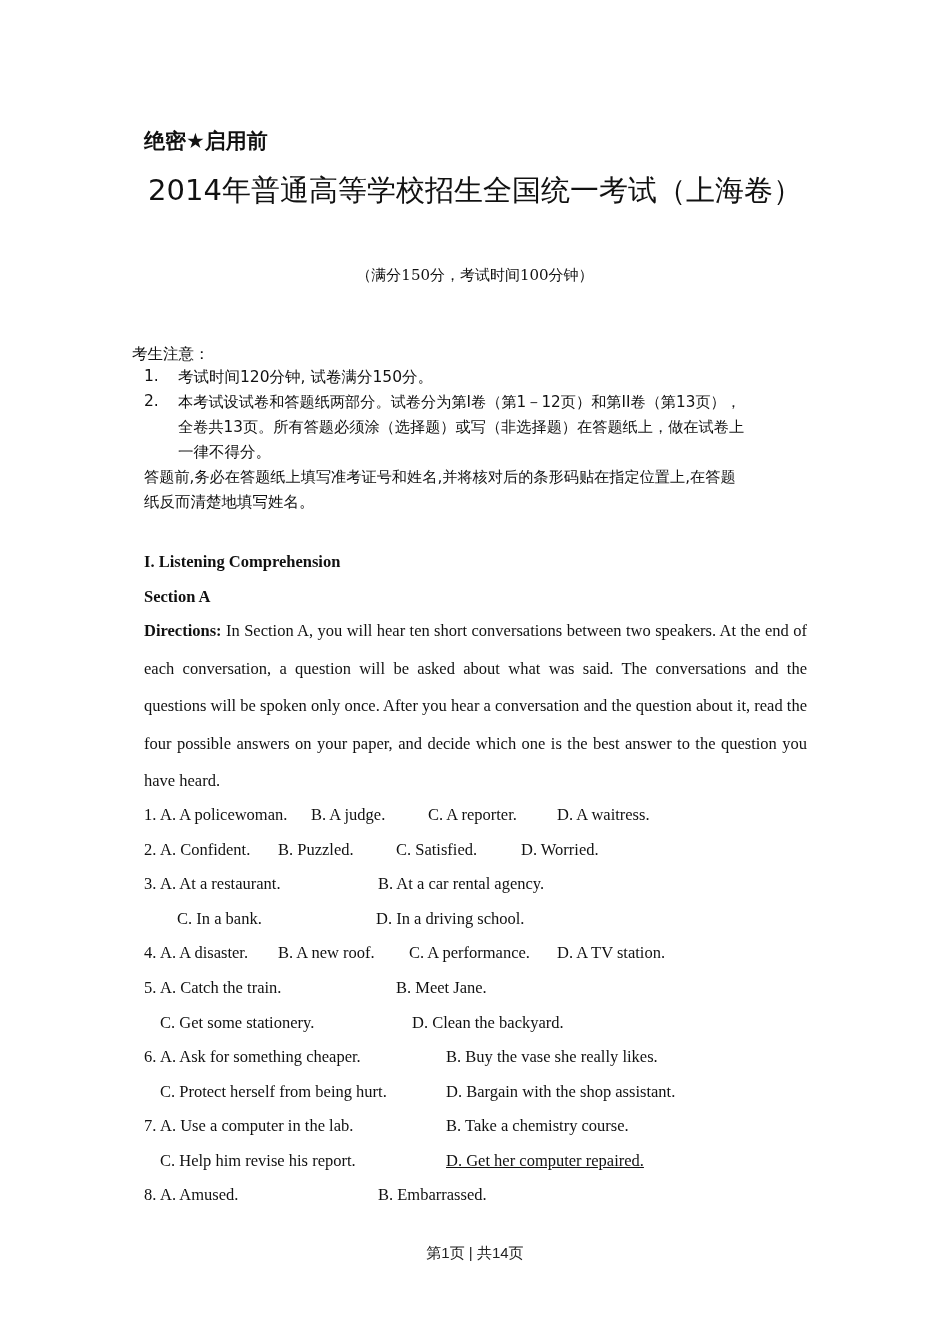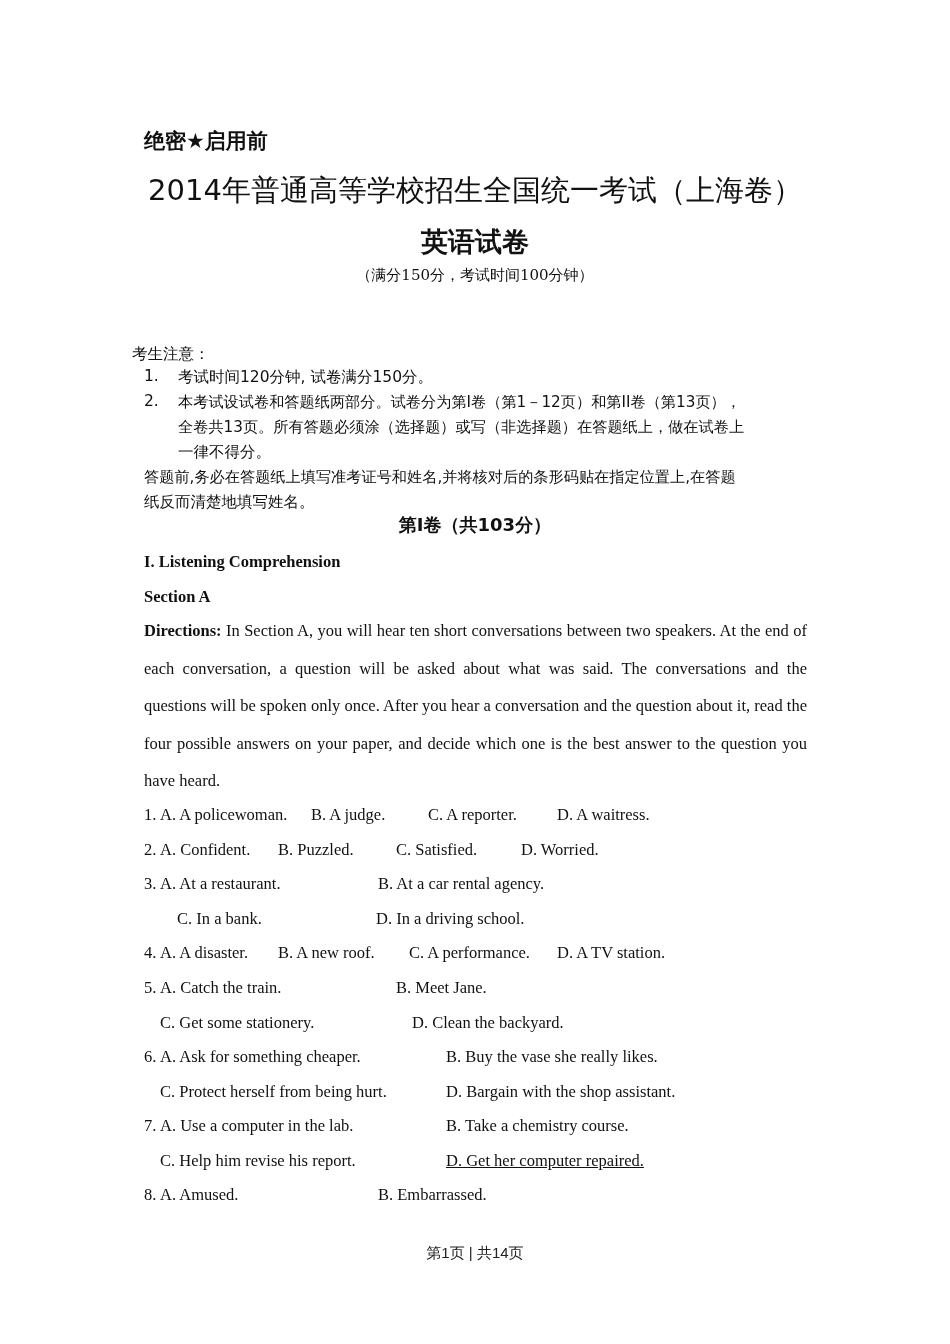--- a/index.html
+++ b/index.html
@@ -19,37 +19,35 @@
   .q { position: absolute; font-size: 16.5px; font-family: "Liberation Serif", serif; white-space: nowrap; }
   .footer { left: 0; width: 950px; top: 1244px; text-align: center; font-size: 15px; font-family: "Liberation Sans", "DejaVu Sans", sans-serif; color: #222; }
 </style>
 </head>
 <body>
 
 <div class="page">
 
   <div class="abs confidential">绝密★启用前</div>
   <div class="abs title">2014年普通高等学校招生全国统一考试（上海卷）</div>
-  <div class="abs subtitle">英语试卷</div>
   <div class="abs score-note">（满分150分，考试时间100分钟）</div>
 
   <div class="notice-line" style="left:132px; top:344px;">考生注意：</div>
 
   <div class="notice-line" style="left:144px; top:367px;">1.</div>
   <div class="notice-line" style="left:178px; top:367px;">考试时间120分钟, 试卷满分150分。</div>
 
   <div class="notice-line" style="left:144px; top:392px;">2.</div>
   <div class="notice-line" style="left:178px; top:392px; font-size:15.2px;">本考试设试卷和答题纸两部分。试卷分为第I卷（第1－12页）和第II卷（第13页），</div>
   <div class="notice-line" style="left:178px; top:417px; font-size:15.2px;">全卷共13页。所有答题必须涂（选择题）或写（非选择题）在答题纸上，做在试卷上</div>
   <div class="notice-line" style="left:178px; top:442px;">一律不得分。</div>
 
   <div class="notice-line" style="left:144px; top:467px; font-size:15.2px;">答题前,务必在答题纸上填写准考证号和姓名,并将核对后的条形码贴在指定位置上,在答题</div>
   <div class="notice-line" style="left:144px; top:492px;">纸反而清楚地填写姓名。</div>
 
-  <div class="abs part-title">第I卷（共103分）</div>
   <div class="abs en bold" style="left:144px; top:552px;">I. Listening Comprehension</div>
   <div class="abs en bold" style="left:144px; top:587px;">Section A</div>
 
   <div class="directions"><span class="bold">Directions:</span><span> In Section A, you will hear ten short conversations between two speakers. At the end of each conversation, a question will be asked about what was said. The conversations and the questions will be spoken only once.  After you hear a conversation and the question about it, read the four possible answers on your paper, and decide which one is the best answer to the question you have heard.</span></div>
 
   <div>
     <span class="q" style="left:144px; top:805px;">1.</span>
     <span class="q" style="left:160px; top:805px;">A. A policewoman.</span>
     <span class="q" style="left:311px; top:805px;">B. A judge.</span>
     <span class="q" style="left:428px; top:805px;">C. A reporter.</span>

